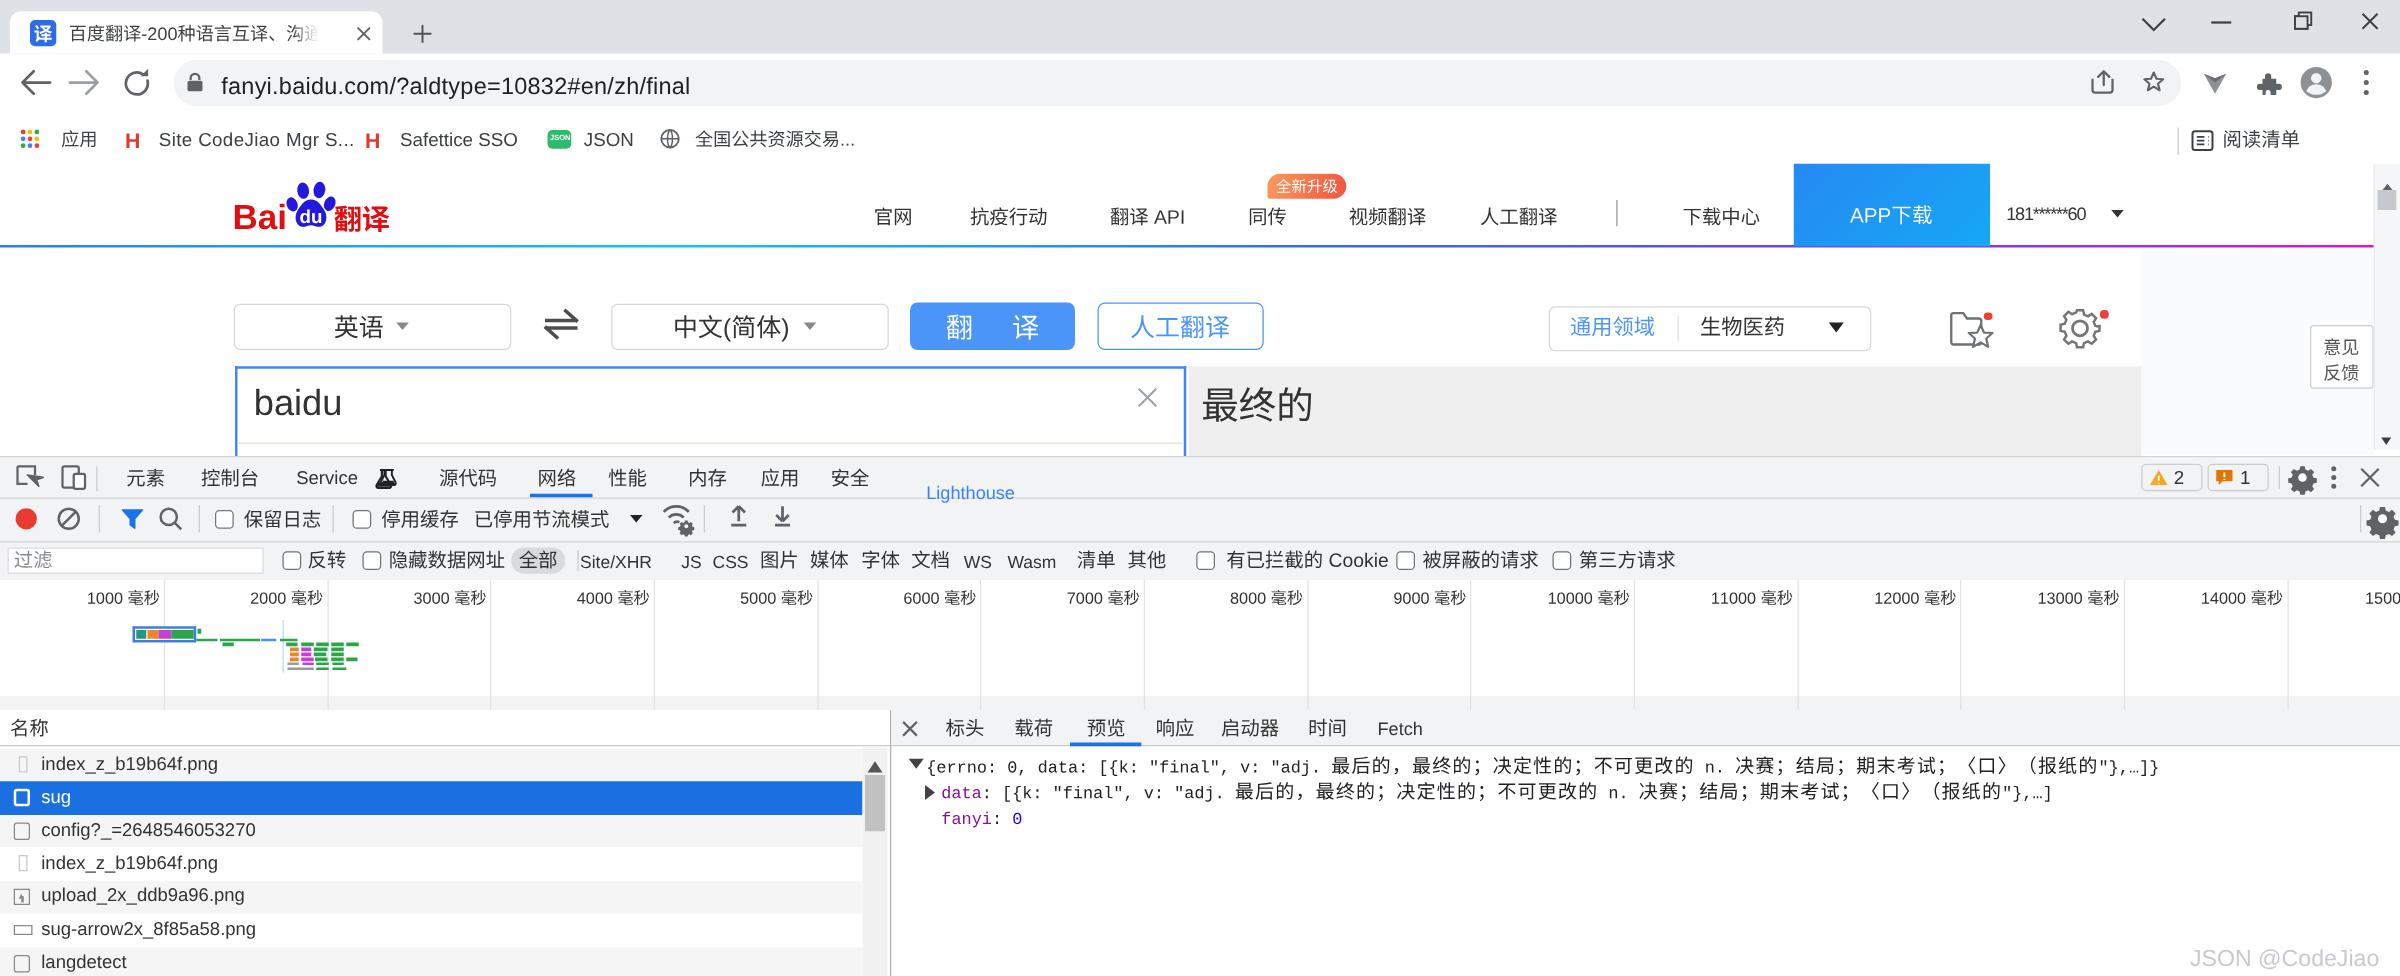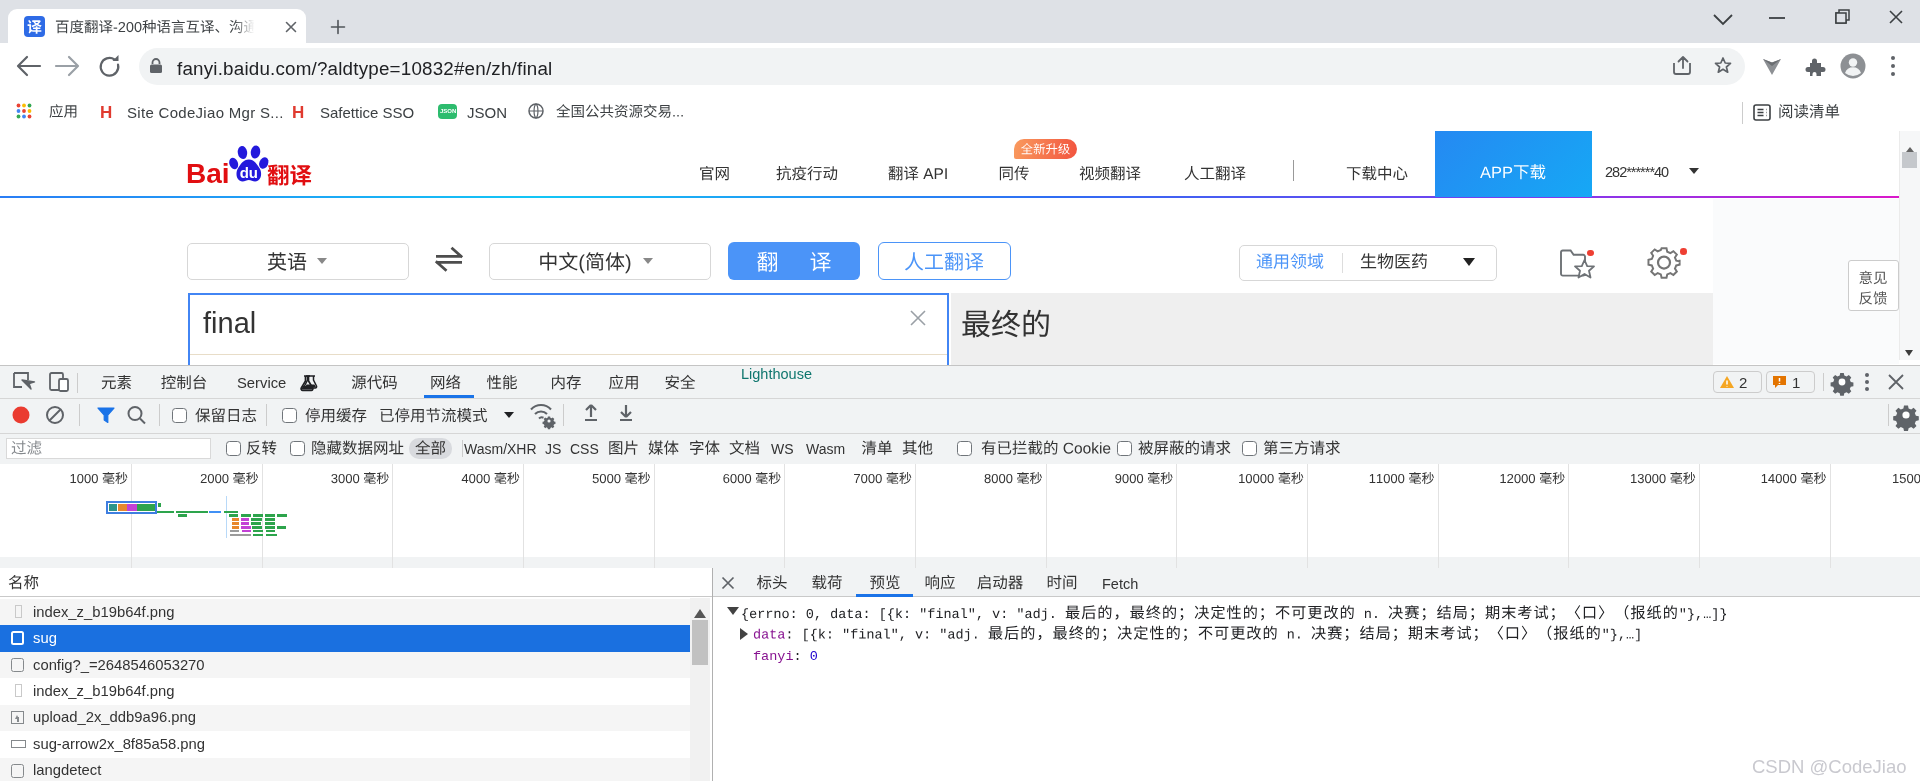--- a/index.html
+++ b/index.html
@@ -104,21 +104,21 @@
       <ellipse cx="4.7" cy="18.5" rx="4.3" ry="5.8" transform="rotate(-22 4.7 18.5)"></ellipse>
       <ellipse cx="34.8" cy="18" rx="4.4" ry="6" transform="rotate(22 34.8 18)"></ellipse>
       <path d="M19.8 14.5c5.5 0 8 4.6 10.6 8.6 2.6 4 2.3 10-1.3 12.4-3.6 2.4-6.4-.4-9.3-.4s-5.7 2.8-9.3.4c-3.6-2.4-3.9-8.4-1.3-12.4 2.6-4 5.1-8.6 10.6-8.6z"></path>
     </g>
 <text x="19.8" y="33" font-family="Liberation Sans,sans-serif" font-size="15" font-weight="700" fill="#fff" text-anchor="middle">du</text>
   </svg>
 
 <div class="sep" style="left:1293px;top:160px;height:21px;background:#999"></div>
 <div class="ab" style="left:1435px;top:131px;width:157px;height:66px;background:linear-gradient(135deg,#2589f2,#16a8f5)"></div>
 <div class="ab" style="left:1014px;top:139px;width:62.5px;height:19.5px;background:linear-gradient(100deg,#f99a5e,#f2543f);border-radius:10px 10px 10px 2px"></div>
-<div class="t" style="left:1605px;top:164px;font-size:14.5px;letter-spacing:-1px;color:#333">282******40</div>
+<div class="t" style="left:1605px;top:164px;font-size:14.5px;letter-spacing:-1px;color:#333">181******60</div>
 <div class="ab" style="left:1689px;top:168px;width:0;height:0;border:5px solid transparent;border-top:6px solid #333"></div>
 
 <div class="ab" style="left:0;top:197.5px;width:1920px;height:170px;background:#fff"></div>
 <div class="ab" style="left:1713px;top:199px;width:186px;height:165px;background:#fafbfc"></div>
 <div class="ab" style="left:187px;top:243px;width:222px;height:37px;background:#fff;border:1px solid #d7d7d7;border-radius:5px;box-sizing:border-box"></div>
 <div class="ab" style="left:317px;top:258px;width:0;height:0;border:5px solid transparent;border-top:6px solid #888"></div>
 <svg class="ic" width="30" height="28" style="left:434px;top:245px" viewBox="0 0 30 28">
     <path d="M2 11.3h26M28.2 12.3L17.5 2.8M28 17.3H2M1.8 16.3l10.7 9.5" fill="none" stroke="#4d4d4d" stroke-width="2.8"></path>
   </svg>
 <div class="ab" style="left:489px;top:243px;width:222px;height:37px;background:#fff;border:1px solid #d7d7d7;border-radius:5px;box-sizing:border-box"></div>
@@ -138,21 +138,21 @@
 <div class="ab" style="left:1587px;top:249.5px;width:6.5px;height:6.5px;background:#ee3f33;border-radius:50%"></div>
 <svg class="ic" width="36" height="36" style="left:1646px;top:245px" viewBox="0 0 36 36">
 <path d="M15 3h6l.9 4.2 3.9 1.6 3.6-2.3 4.2 4.2-2.3 3.6 1.6 3.9L37 19v-2 6l-4.1.9-1.6 3.9 2.3 3.6-4.2 4.2-3.6-2.3-3.9 1.6L21 39h-6l-.9-4.1-3.9-1.6-3.6 2.3-4.2-4.2 2.3-3.6-1.6-3.9L-1 23v-6l4.1-.9 1.6-3.9-2.3-3.6 4.2-4.2 3.6 2.3 3.9-1.6z" transform="scale(.82) translate(4 1)" fill="none" stroke="#757575" stroke-width="2.4"></path>
 <circle cx="18" cy="17.6" r="6" fill="none" stroke="#757575" stroke-width="2.2"></circle>
   </svg>
 <div class="ab" style="left:1680px;top:248px;width:6.5px;height:6.5px;background:#ee3f33;border-radius:50%"></div>
 <div class="ab" style="left:1848px;top:260px;width:51px;height:51px;background:#fff;border:1px solid #ccc;border-radius:3px;box-sizing:border-box"></div>
 
 <div class="ab" style="left:951px;top:293px;width:762px;height:71.5px;background:#efefef"></div>
 <div class="ab" style="left:188px;top:293px;width:761px;height:71.5px;background:#fff;border:2px solid #4285f4;border-bottom:none;box-sizing:border-box"></div>
-<div class="t" style="left:203px;top:307px;font-size:29px;color:#333">final</div>
+<div class="t" style="left:203px;top:307px;font-size:29px;color:#333">baidu</div>
 <div class="ab" style="left:190px;top:353.5px;width:757px;height:1px;background:#e8ddc8"></div>
 <svg class="ic" width="18" height="18" style="left:909px;top:309px" viewBox="0 0 18 18">
     <path d="M2 2l14 14M16 2L2 16" stroke="#9aa0a6" stroke-width="1.6"></path>
   </svg>
 
 <div class="ab" style="left:1899px;top:131px;width:21px;height:229px;background:#f6f7f8;border-left:1px solid #ebebeb;box-sizing:border-box"></div>
 <div class="ab" style="left:1902px;top:152px;width:15px;height:16px;background:#c5c8cc"></div>
 <div class="ab" style="left:1905.5px;top:142.5px;width:0;height:0;border:4px solid transparent;border-bottom:5.5px solid #636363"></div>
 <div class="ab" style="left:1905px;top:349.5px;width:0;height:0;border:4.5px solid transparent;border-top:6px solid #3c3c3c"></div>
 
@@ -233,21 +233,21 @@
     </g>
   </svg>
 <div class="ab" style="left:0;top:433px;width:1920px;height:1px;background:#d6d6d6"></div>
 <div class="ab" style="left:0;top:463.5px;width:1920px;height:1px;background:#cfcfcf"></div>
 
 <div class="ab" style="left:6px;top:438px;width:205px;height:21px;background:#fff;border:1px solid #d9d9d9;box-sizing:border-box"></div>
 <div class="cb" style="left:226px;top:441px"></div>
 <div class="cb" style="left:290px;top:441px"></div>
 <div class="ab" style="left:409px;top:438px;width:43px;height:21px;background:#d8dade;border-radius:10px"></div>
 <div class="sep" style="left:462px;top:440px;height:17px"></div>
-<div class="t" style="left:464px;top:441px;font-size:14px;color:#333">Wasm/XHR</div>
+<div class="t" style="left:464px;top:441px;font-size:14px;color:#333">Site/XHR</div>
 <div class="t" style="left:545px;top:441px;font-size:14px;color:#333">JS</div>
 <div class="t" style="left:570px;top:441px;font-size:14px;color:#333">CSS</div>
 <div class="t" style="left:771px;top:441px;font-size:14px;color:#333">WS</div>
 <div class="t" style="left:806px;top:441px;font-size:14px;color:#333">Wasm</div>
 <div class="cb" style="left:957px;top:440.5px"></div>
 
 <div class="cb" style="left:1117px;top:441px"></div>
 <div class="cb" style="left:1242px;top:441px"></div>
 
 <div class="ab" style="left:0;top:464px;width:1920px;height:104px;background:#fff;border-bottom:1px solid #c9c9c9;box-sizing:border-box"></div>
@@ -326,37 +326,37 @@
 <div class="t" style="left:33px;top:735.8px;font-size:14.8px;color:#333">sug-arrow2x_8f85a58.png</div>
 <div class="ab" style="left:11px;top:740.0px;width:15px;height:8px;border:1.5px solid #85898c;box-sizing:border-box"></div>
 <div class="ab" style="left:0;top:757.5px;width:690px;height:23.5px;background:#f5f5f5"></div>
 <div class="t" style="left:33px;top:762.3px;font-size:14.8px;color:#333">langdetect</div>
 <div class="ab" style="left:11px;top:763.5px;width:13px;height:14px;border:1.6px solid #85898c;border-radius:2.5px;box-sizing:border-box"></div>
 <div class="t" style="left:237px;top:374.5px;font-size:14.8px;color:#333">Service</div>
 <svg class="ic" width="13" height="14" style="left:304px;top:375px" viewBox="0 0 13 14">
     <path d="M2 1h9M3.5 1v4l-3 6a1.4 1.4 0 0 0 1.2 2h9.6a1.4 1.4 0 0 0 1.2-2l-3-6V1" fill="none" stroke="#202124" stroke-width="1.5"></path>
     <path d="M2.5 9.5h8l1.8 3H1z" fill="#202124"></path>
   </svg>
-<div class="t" style="left:741px;top:366px;font-size:14.5px;color:#0f766e">Lighthouse</div>
+<div class="t" style="left:741px;top:387px;font-size:14.5px;color:#3b82f6">Lighthouse</div>
 <div class="t" style="left:753px;top:649px;font-family:'Liberation Mono',monospace;font-size:13.5px"><span style="color:#881391">fanyi</span><span style="color:#202124">: </span><span style="color:#1c00cf">0</span></div>
 
 <div class="ab" style="left:690px;top:598px;width:20px;height:183px;background:#f1f1f1"></div>
 <div class="ab" style="left:694px;top:603px;width:0;height:0;border:6px solid transparent;border-bottom:9px solid #555"></div>
 <div class="ab" style="left:692px;top:620px;width:16px;height:45px;background:#c1c1c1"></div>
 <div class="ab" style="left:712px;top:568px;width:1px;height:213px;background:#b0b0b0"></div>
 
 <div class="ab" style="left:713px;top:568px;width:1207px;height:29px;background:#f1f3f4;border-bottom:1px solid #c9c9c9;box-sizing:border-box"></div>
 <svg class="ic" width="14" height="14" style="left:721px;top:576px" viewBox="0 0 14 14">
     <path d="M1.5 1.5l11 11M12.5 1.5l-11 11" stroke="#5f6368" stroke-width="1.7"></path>
   </svg>
 <div class="ab" style="left:856px;top:594px;width:57px;height:3px;background:#1a73e8"></div>
 <div class="ab" style="left:727px;top:607px;width:0;height:0;border:6px solid transparent;border-top:8px solid #424242"></div>
 <div class="ab" style="left:740px;top:628px;width:0;height:0;border:6px solid transparent;border-left:8px solid #424242"></div>
 <div class="t" style="left:1102px;top:576px;font-size:14.5px;color:#333">Fetch</div>
-<div class="t" style="left:1752px;top:756px;font-size:18.5px;color:#c9c9cf">CSDN @CodeJiao</div>
+<div class="t" style="left:1752px;top:756px;font-size:18.5px;color:#c9c9cf">JSON @CodeJiao</div>
 <svg class="ab" width="1920" height="781" style="left:0;top:0;pointer-events:none">
     <defs>
       <path id="q0" d="M75 777C116 720 166 641 186 591L284 658C262 706 210 781 167 836ZM581 416V337H402V233H581V158H350C341 177 333 198 327 215L269 167V544H39V429H153V121C153 67 123 29 102 10C120 -8 152 -51 163 -75C178 -52 206 -25 346 92V52H581V-90H699V52H957V158H699V233H890V337H699V416ZM752 706C723 672 688 640 648 611C608 639 573 671 544 706ZM349 809V706H424C460 649 503 597 554 553C474 510 384 478 293 457C316 433 343 385 356 355C460 384 561 426 650 481C726 434 812 398 908 375C924 405 957 452 982 476C897 492 818 518 749 551C823 613 884 686 926 772L849 814L829 809Z"></path>
       <path id="q1" d="M177 563V-81H253V-16H759V-81H837V563H497C510 608 524 662 536 713H937V786H64V713H449C442 663 431 607 420 563ZM253 241H759V54H253ZM253 310V493H759V310Z"></path>
       <path id="q2" d="M386 644V557H225V495H386V329H775V495H937V557H775V644H701V557H458V644ZM701 495V389H458V495ZM757 203C713 151 651 110 579 78C508 111 450 153 408 203ZM239 265V203H369L335 189C376 133 431 86 497 47C403 17 298 -1 192 -10C203 -27 217 -56 222 -74C347 -60 469 -35 576 7C675 -37 792 -65 918 -80C927 -61 946 -31 962 -15C852 -5 749 15 660 46C748 93 821 157 867 243L820 268L807 265ZM473 827C487 801 502 769 513 741H126V468C126 319 119 105 37 -46C56 -52 89 -68 104 -80C188 78 201 309 201 469V670H948V741H598C586 773 566 813 548 845Z"></path>
       <path id="q3" d="M510 615C537 552 565 466 576 415L629 434C618 483 588 567 560 630ZM734 618C761 555 789 471 799 421L853 437C842 486 812 569 784 630ZM402 737C390 698 366 639 346 600H313V753C375 761 433 770 479 781L438 833C348 811 187 793 55 785C63 771 70 748 73 733C128 735 189 740 249 746V600H49V541H223C176 474 99 404 36 366C47 349 62 320 68 301L84 312V-79H143V-22H409V-67H470V320H94C148 362 205 424 249 485V338H313V487C364 446 433 386 460 357L498 416C473 437 372 509 323 541H483V600H405C423 634 443 678 460 718ZM100 710C115 675 132 628 140 600L193 617C185 644 167 689 151 723ZM253 125V38H143V125ZM308 125H409V38H308ZM253 179H143V261H253ZM308 179V261H409V179ZM493 199 528 147C565 186 606 232 647 278V6C647 -7 643 -10 632 -10C620 -11 584 -11 546 -10C556 -28 564 -58 566 -75C620 -75 656 -74 679 -63C701 -51 709 -31 709 6V793H512V729H647V364C589 299 531 238 493 199ZM722 210 758 158C792 194 830 236 867 278V8C867 -6 863 -10 851 -10C840 -10 802 -11 762 -9C772 -27 782 -59 785 -77C839 -77 877 -75 900 -64C924 -52 932 -31 932 7V792H733V728H867V363C813 304 759 246 722 210Z"></path>
       <path id="q4" d="M101 780C144 726 195 653 217 606L278 650C254 695 202 766 157 817ZM611 412V324H412V257H611V150H357V122L341 161L260 101V527H47V455H187V97C187 48 156 14 138 -1C151 -12 172 -40 180 -56C194 -37 217 -17 357 90V83H611V-82H685V83H950V150H685V257H885V324H685V412ZM802 720C764 666 713 618 653 577C598 618 551 666 516 720ZM370 787V720H442C481 651 533 591 594 539C509 490 413 453 320 431C334 416 352 386 360 367C461 395 563 438 654 495C733 442 825 402 925 377C936 397 956 426 972 440C878 460 791 492 715 536C797 598 866 673 911 763L862 790L849 787Z"></path>
       <path id="q5" d="M91 464V624H591V464Z"></path>
       <path id="q6" d="M103 0V127Q154 244 228 334Q301 423 382 496Q463 568 542 630Q622 692 686 754Q750 816 790 884Q829 952 829 1038Q829 1154 761 1218Q693 1282 572 1282Q457 1282 382 1220Q308 1157 295 1044L111 1061Q131 1230 254 1330Q378 1430 572 1430Q785 1430 900 1330Q1014 1229 1014 1044Q1014 962 976 881Q939 800 865 719Q791 638 582 468Q467 374 399 298Q331 223 301 153H1036V0Z"></path>
       <path id="q7" d="M1059 705Q1059 352 934 166Q810 -20 567 -20Q324 -20 202 165Q80 350 80 705Q80 1068 198 1249Q317 1430 573 1430Q822 1430 940 1247Q1059 1064 1059 705ZM876 705Q876 1010 806 1147Q735 1284 573 1284Q407 1284 334 1149Q262 1014 262 705Q262 405 336 266Q409 127 569 127Q728 127 802 269Q876 411 876 705Z"></path>

